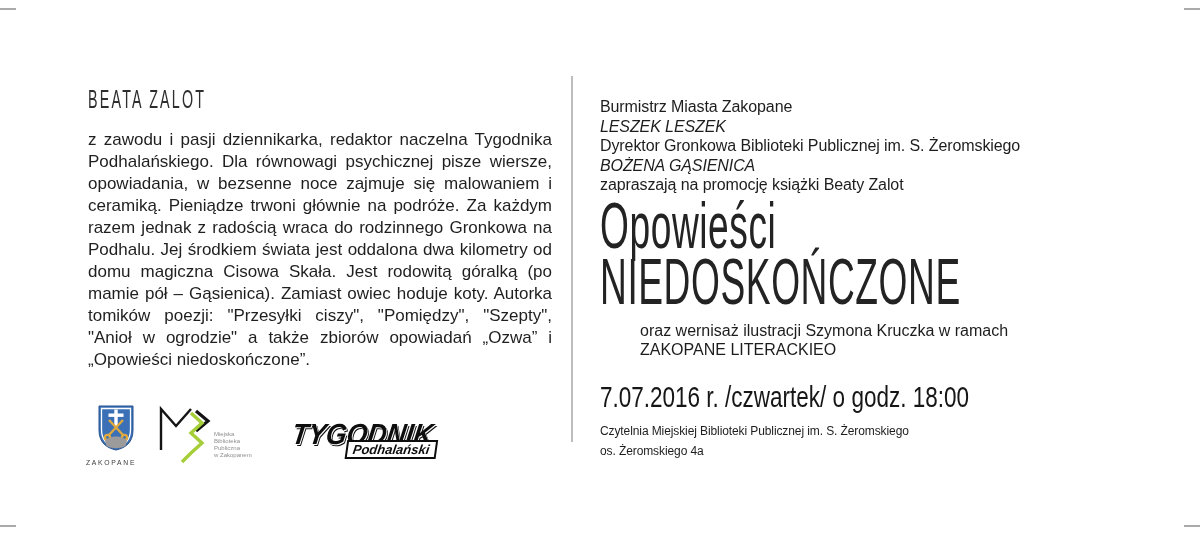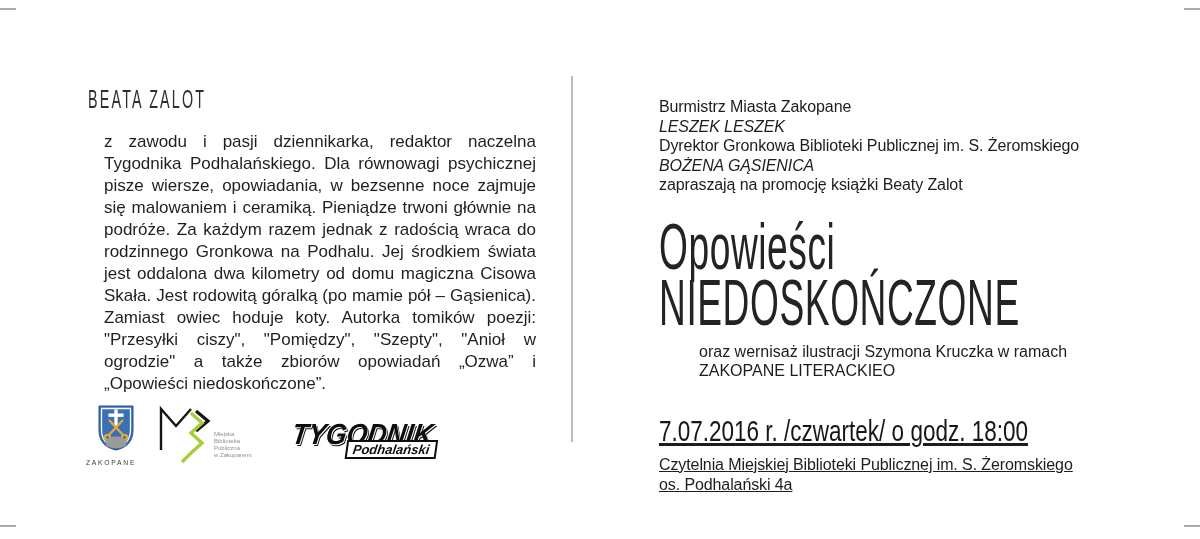--- a/index.html
+++ b/index.html
@@ -14,21 +14,21 @@
   .divider{position:absolute;left:571px;top:76px;width:2px;height:366px;background:#bdbdbd;}
 
   
   .left-col{position:absolute;left:88px;top:84px;width:464px;}
   .author-name{
     margin:0 0 14px 0;font-size:26px;font-weight:400;color:#2e2e2e;
     letter-spacing:4px;white-space:nowrap;
     transform:scaleX(0.55);transform-origin:0 50%;
   }
   .bio{
-    margin:16px;font-size:17px;line-height:22px;text-align:justify;color:#1f1f1f;
+    margin:0;font-size:17px;line-height:22px;text-align:justify;color:#1f1f1f;
   }
 
   
   .logos{position:absolute;left:86px;top:404px;display:flex;align-items:flex-start;}
   .crest{width:50px;text-align:right;}
   .crest-label{display:block;font-size:8px;letter-spacing:2px;color:#3c3c3c;margin-top:2px;transform:scaleX(0.85);transform-origin:0 50%;white-space:nowrap;}
   .mbp{position:relative;width:112px;height:62px;margin-left:22px;}
   .mbp svg{position:absolute;left:0;top:0;}
   .mbp-text{position:absolute;left:56px;top:27px;font-size:6px;line-height:7px;color:#8f8f8f;}
   .tyg{position:relative;margin-left:22px;margin-top:14px;transform:skewX(-8deg);width:150px;}
@@ -36,31 +36,31 @@
     font-size:29px;font-weight:900;font-style:italic;color:#0d0d0d;letter-spacing:0;
     white-space:nowrap;transform:scaleX(0.92);transform-origin:0 50%;
     text-shadow:1px 1px 0 #ffffff,2px 2px 0 #0d0d0d;
   }
   .tyg-sub{
     position:absolute;left:56px;top:22px;border:2px solid #0d0d0d;background:#ffffff;
     padding:0 5px;font-size:13px;font-weight:700;font-style:italic;color:#0d0d0d;white-space:nowrap;
   }
 
   
-  .right-col{position:absolute;left:659px;top:97px;width:500px;}
+  .right-col{position:absolute;left:600px;top:97px;width:500px;}
   .host-line{font-size:16px;line-height:19.5px;white-space:nowrap;letter-spacing:-0.1px;}
   .host-name{font-style:italic;}
-  .main-title{margin-top:24px;color:#232323;}
+  .main-title{margin-top:3px;color:#232323;}
   .title-line{font-size:64px;line-height:56px;font-weight:400;white-space:nowrap;
     transform:scaleX(0.58);transform-origin:0 50%;letter-spacing:1px;}
   .subtitle{margin-top:11px;font-size:16px;line-height:19px;white-space:nowrap;margin-left:40px;}
-  .event{margin-top:34px;text-decoration:underline;}
+  .event{margin-top:21px;}
   .event-date{font-size:30px;color:#161616;white-space:nowrap;
     transform:scaleX(0.75);transform-origin:0 50%;margin-bottom:7px;}
-  .event-line{font-size:16px;line-height:20px;white-space:nowrap;letter-spacing:-0.1px;}
+  .event-line{font-size:12px;line-height:20px;white-space:nowrap;letter-spacing:-0.1px;}
 </style>
 </head>
 <body>
 
 <div class="crop-mark mark-tl"></div>
 <div class="crop-mark mark-tr"></div>
 <div class="crop-mark mark-bl"></div>
 <div class="crop-mark mark-br"></div>
 
 <div class="divider"></div>
@@ -123,15 +123,15 @@
   </div>
 
   <div class="subtitle">
     <div>oraz wernisaż ilustracji Szymona Kruczka w ramach</div>
     <div>ZAKOPANE LITERACKIEO</div>
   </div>
 
   <div class="event">
     <div class="event-date">7.07.2016 r. /czwartek/ o godz. 18:00</div>
     <div class="event-line">Czytelnia Miejskiej Biblioteki Publicznej im. S. Żeromskiego</div>
-    <div class="event-line">os. Podhalański 4a</div>
+    <div class="event-line">os. Żeromskiego 4a</div>
   </div>
 </div>
 
 </body></html>

